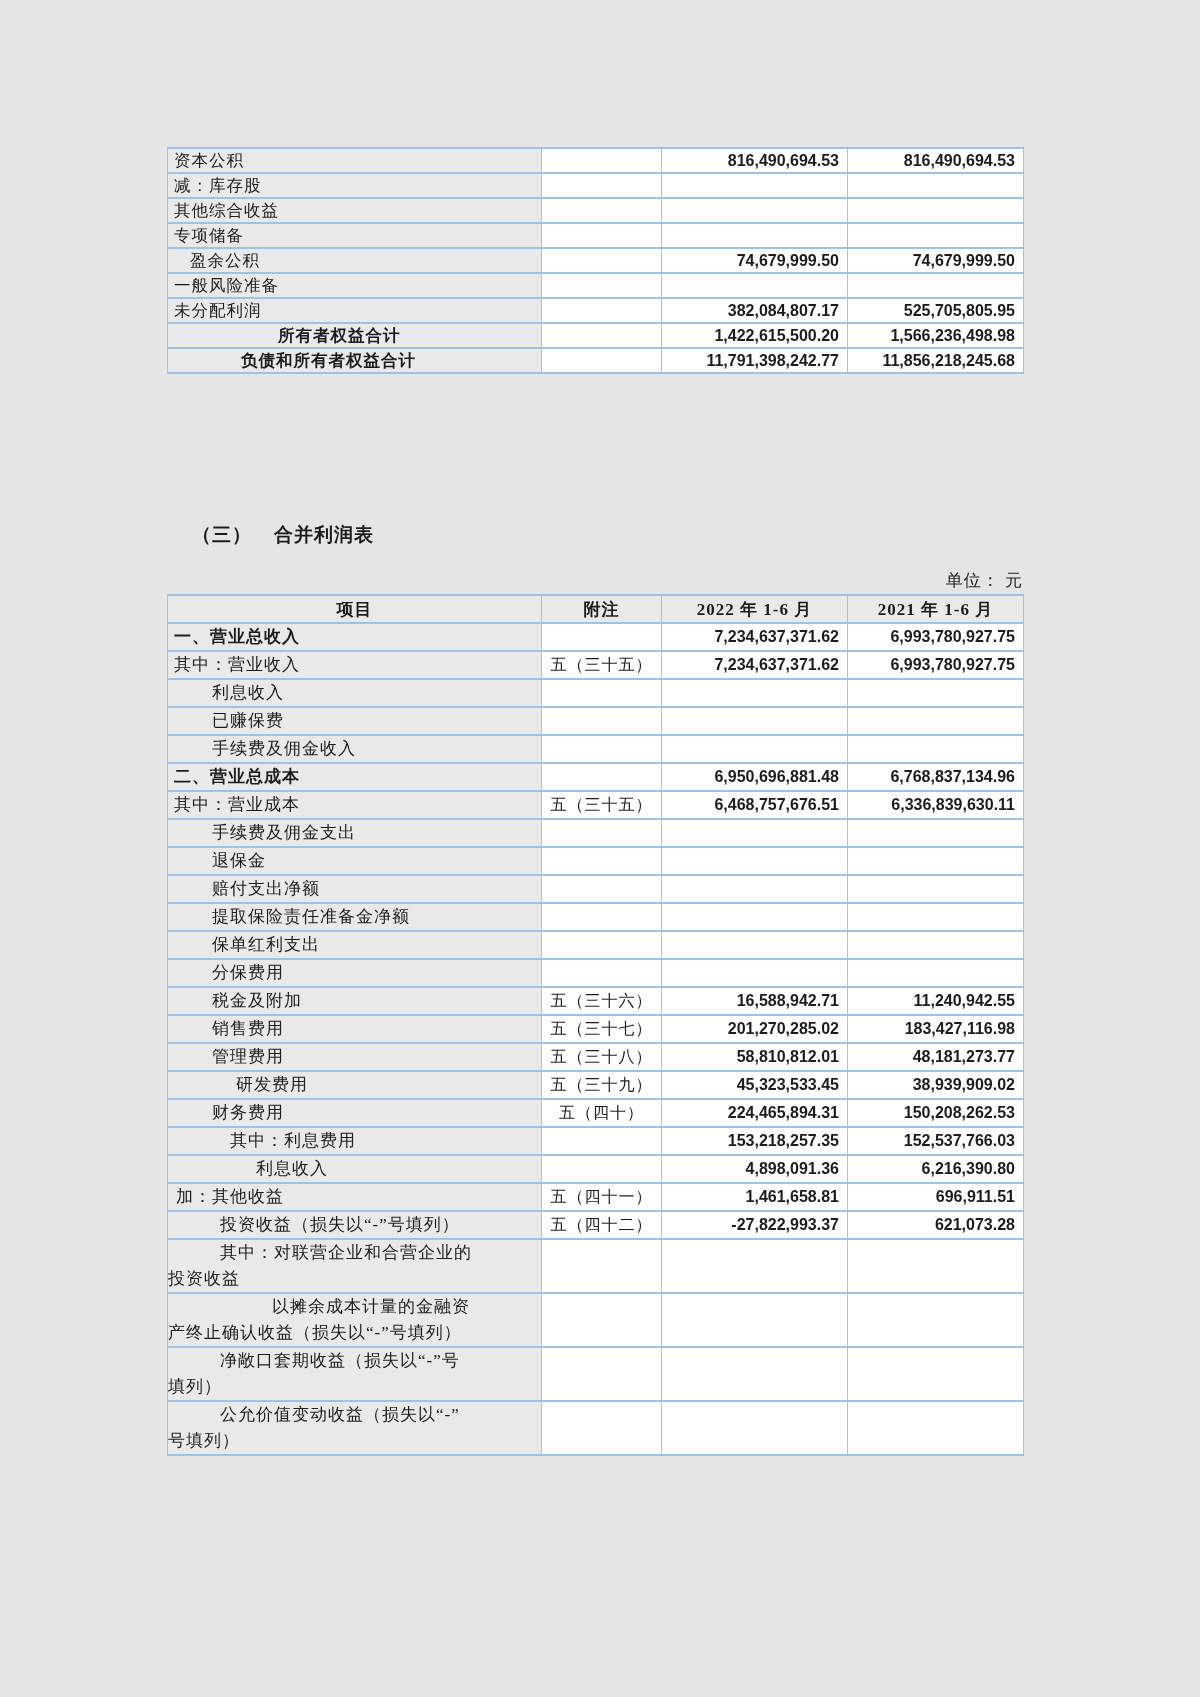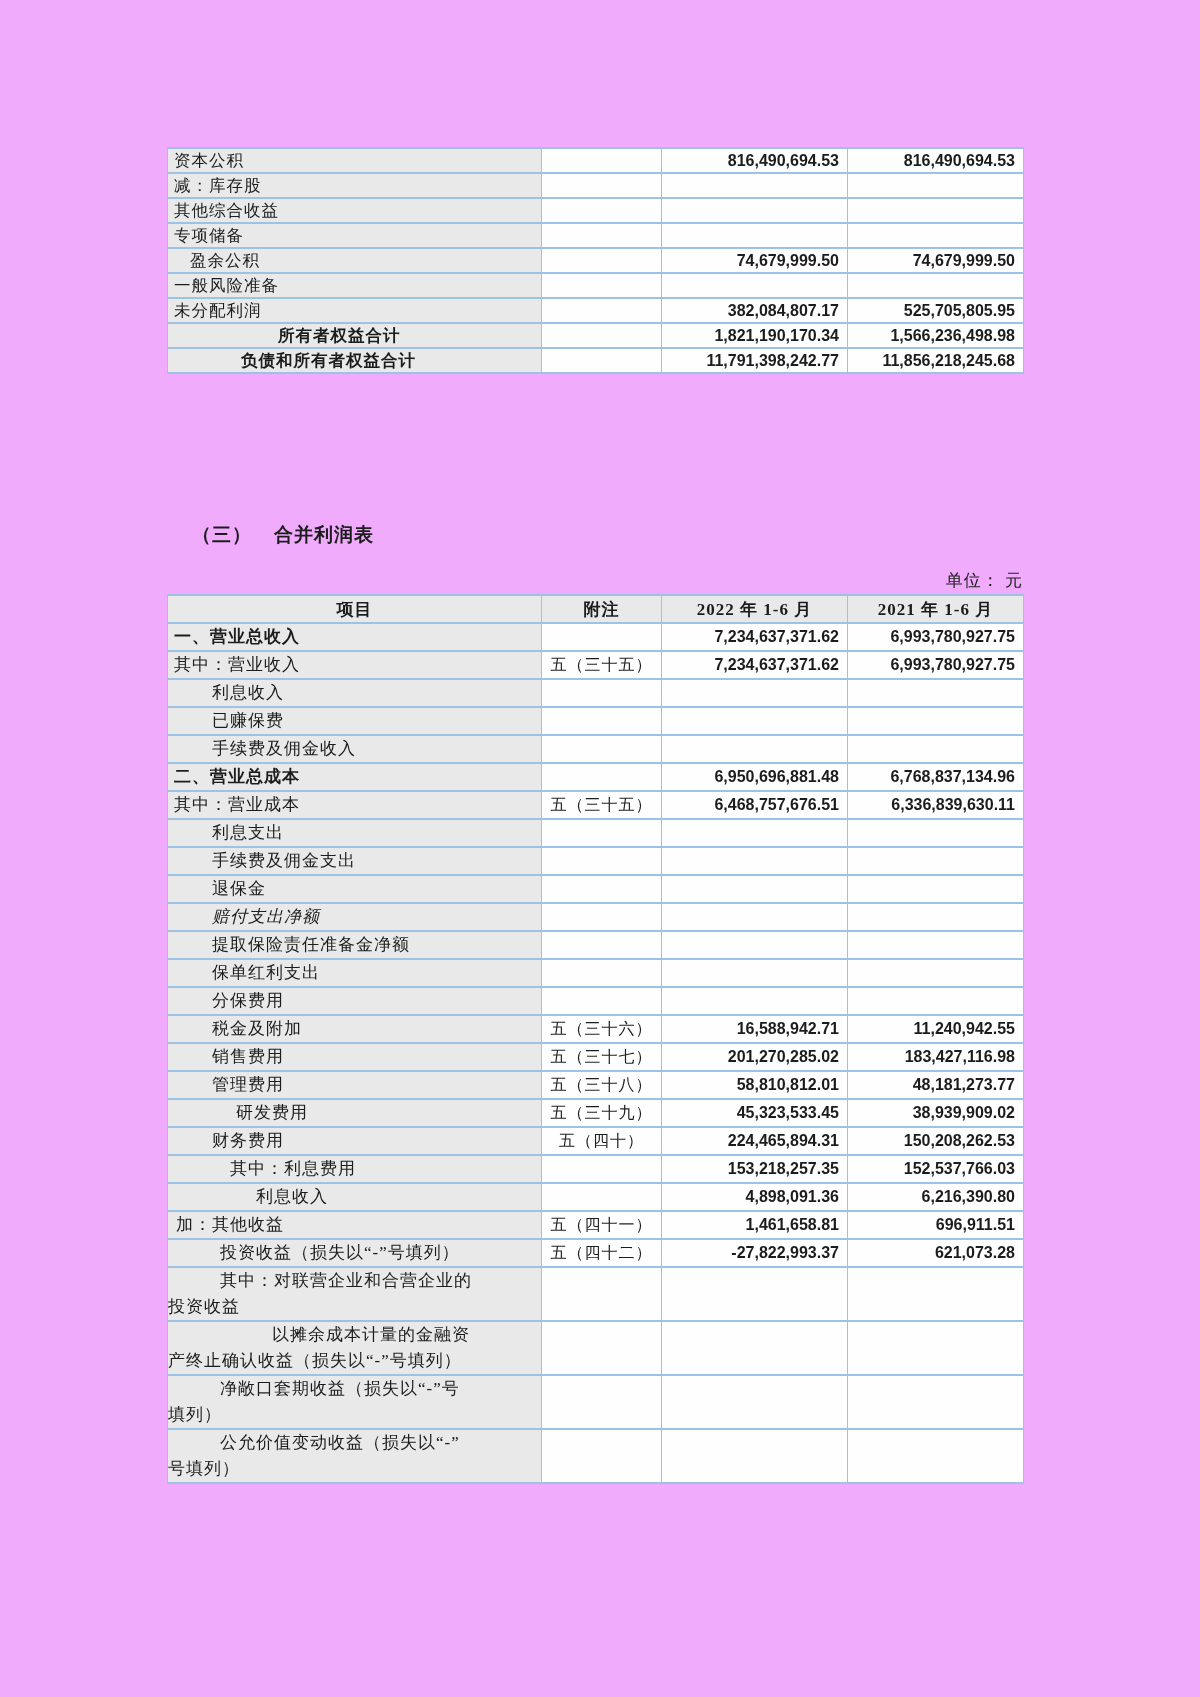--- a/index.html
+++ b/index.html
@@ -1,19 +1,19 @@
 <!DOCTYPE html>
 <html><head>
 <meta charset="utf-8">
 <style>
   html,body{margin:0;padding:0;background:#ffffff;}
   .page{
     position:relative;
     width:1200px;height:1697px;
-    background:#f0abfc;
+    background:#e5e5e5;
     font-family:"Liberation Serif","DejaVu Serif",serif;
     color:#1c1c1c;
     overflow:hidden;
   }
   table{
     border-collapse:collapse;
     table-layout:fixed;
     width:856px;
   }
   td,th{
@@ -122,21 +122,21 @@
         </tr>
         <tr>
           <td class="c-item" style="text-indent: 6px;">未分配利润</td>
           <td class="c-note"></td>
           <td class="c-val">382,084,807.17</td>
           <td class="c-val">525,705,805.95</td>
         </tr>
         <tr class="bold">
           <td class="c-item" style="text-indent: 110px;">所有者权益合计</td>
           <td class="c-note"></td>
-          <td class="c-val">1,821,190,170.34</td>
+          <td class="c-val">1,422,615,500.20</td>
           <td class="c-val">1,566,236,498.98</td>
         </tr>
         <tr class="bold">
           <td class="c-item" style="text-indent: 73px;">负债和所有者权益合计</td>
           <td class="c-note"></td>
           <td class="c-val">11,791,398,242.77</td>
           <td class="c-val">11,856,218,245.68</td>
         </tr>
       </tbody>
   </table>
@@ -199,39 +199,33 @@
           <td class="c-val">6,950,696,881.48</td>
           <td class="c-val">6,768,837,134.96</td>
         </tr>
         <tr>
           <td class="c-item" style="text-indent: 6px;">其中：营业成本</td>
           <td class="c-note">五（三十五）</td>
           <td class="c-val">6,468,757,676.51</td>
           <td class="c-val">6,336,839,630.11</td>
         </tr>
         <tr>
-          <td class="c-item" style="text-indent: 44px;">利息支出</td>
-          <td class="c-note"></td>
-          <td class="c-val"></td>
-          <td class="c-val"></td>
-        </tr>
-        <tr>
           <td class="c-item" style="text-indent: 44px;">手续费及佣金支出</td>
           <td class="c-note"></td>
           <td class="c-val"></td>
           <td class="c-val"></td>
         </tr>
         <tr>
           <td class="c-item" style="text-indent: 44px;">退保金</td>
           <td class="c-note"></td>
           <td class="c-val"></td>
           <td class="c-val"></td>
         </tr>
         <tr>
-          <td class="c-item" style="text-indent: 44px; font-style: italic;">赔付支出净额</td>
+          <td class="c-item" style="text-indent: 44px;">赔付支出净额</td>
           <td class="c-note"></td>
           <td class="c-val"></td>
           <td class="c-val"></td>
         </tr>
         <tr>
           <td class="c-item" style="text-indent: 44px;">提取保险责任准备金净额</td>
           <td class="c-note"></td>
           <td class="c-val"></td>
           <td class="c-val"></td>
         </tr>

